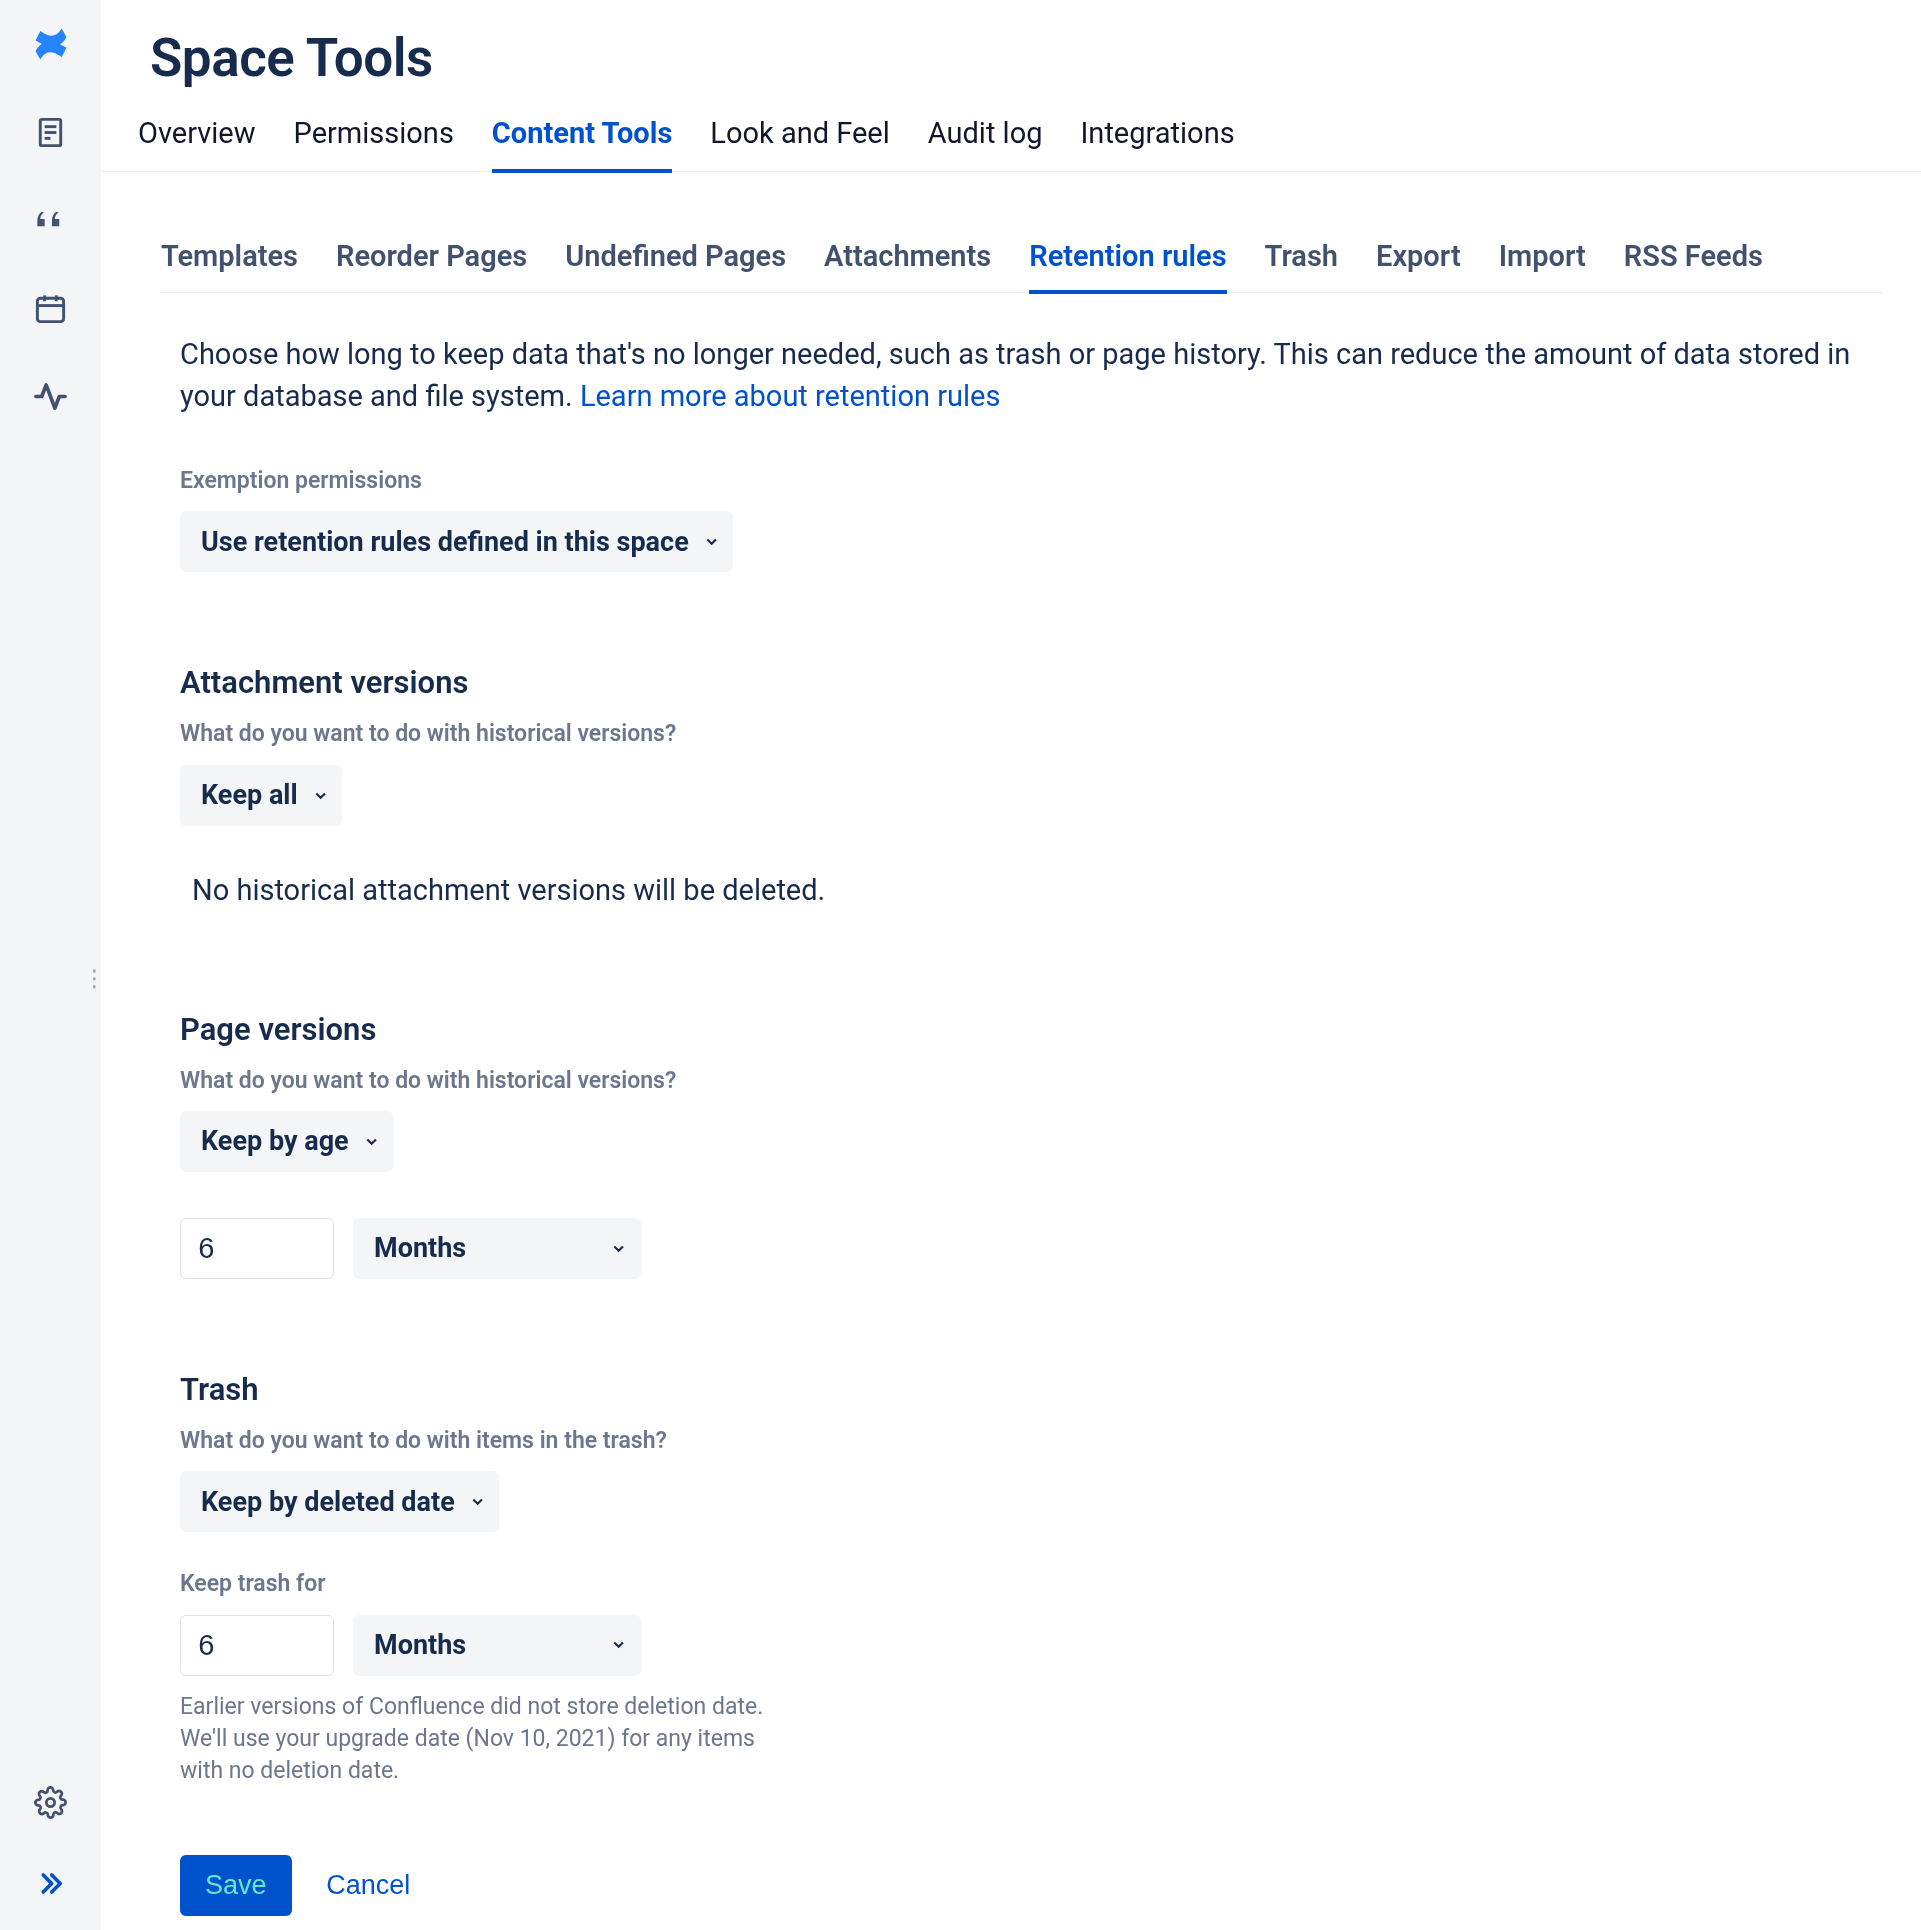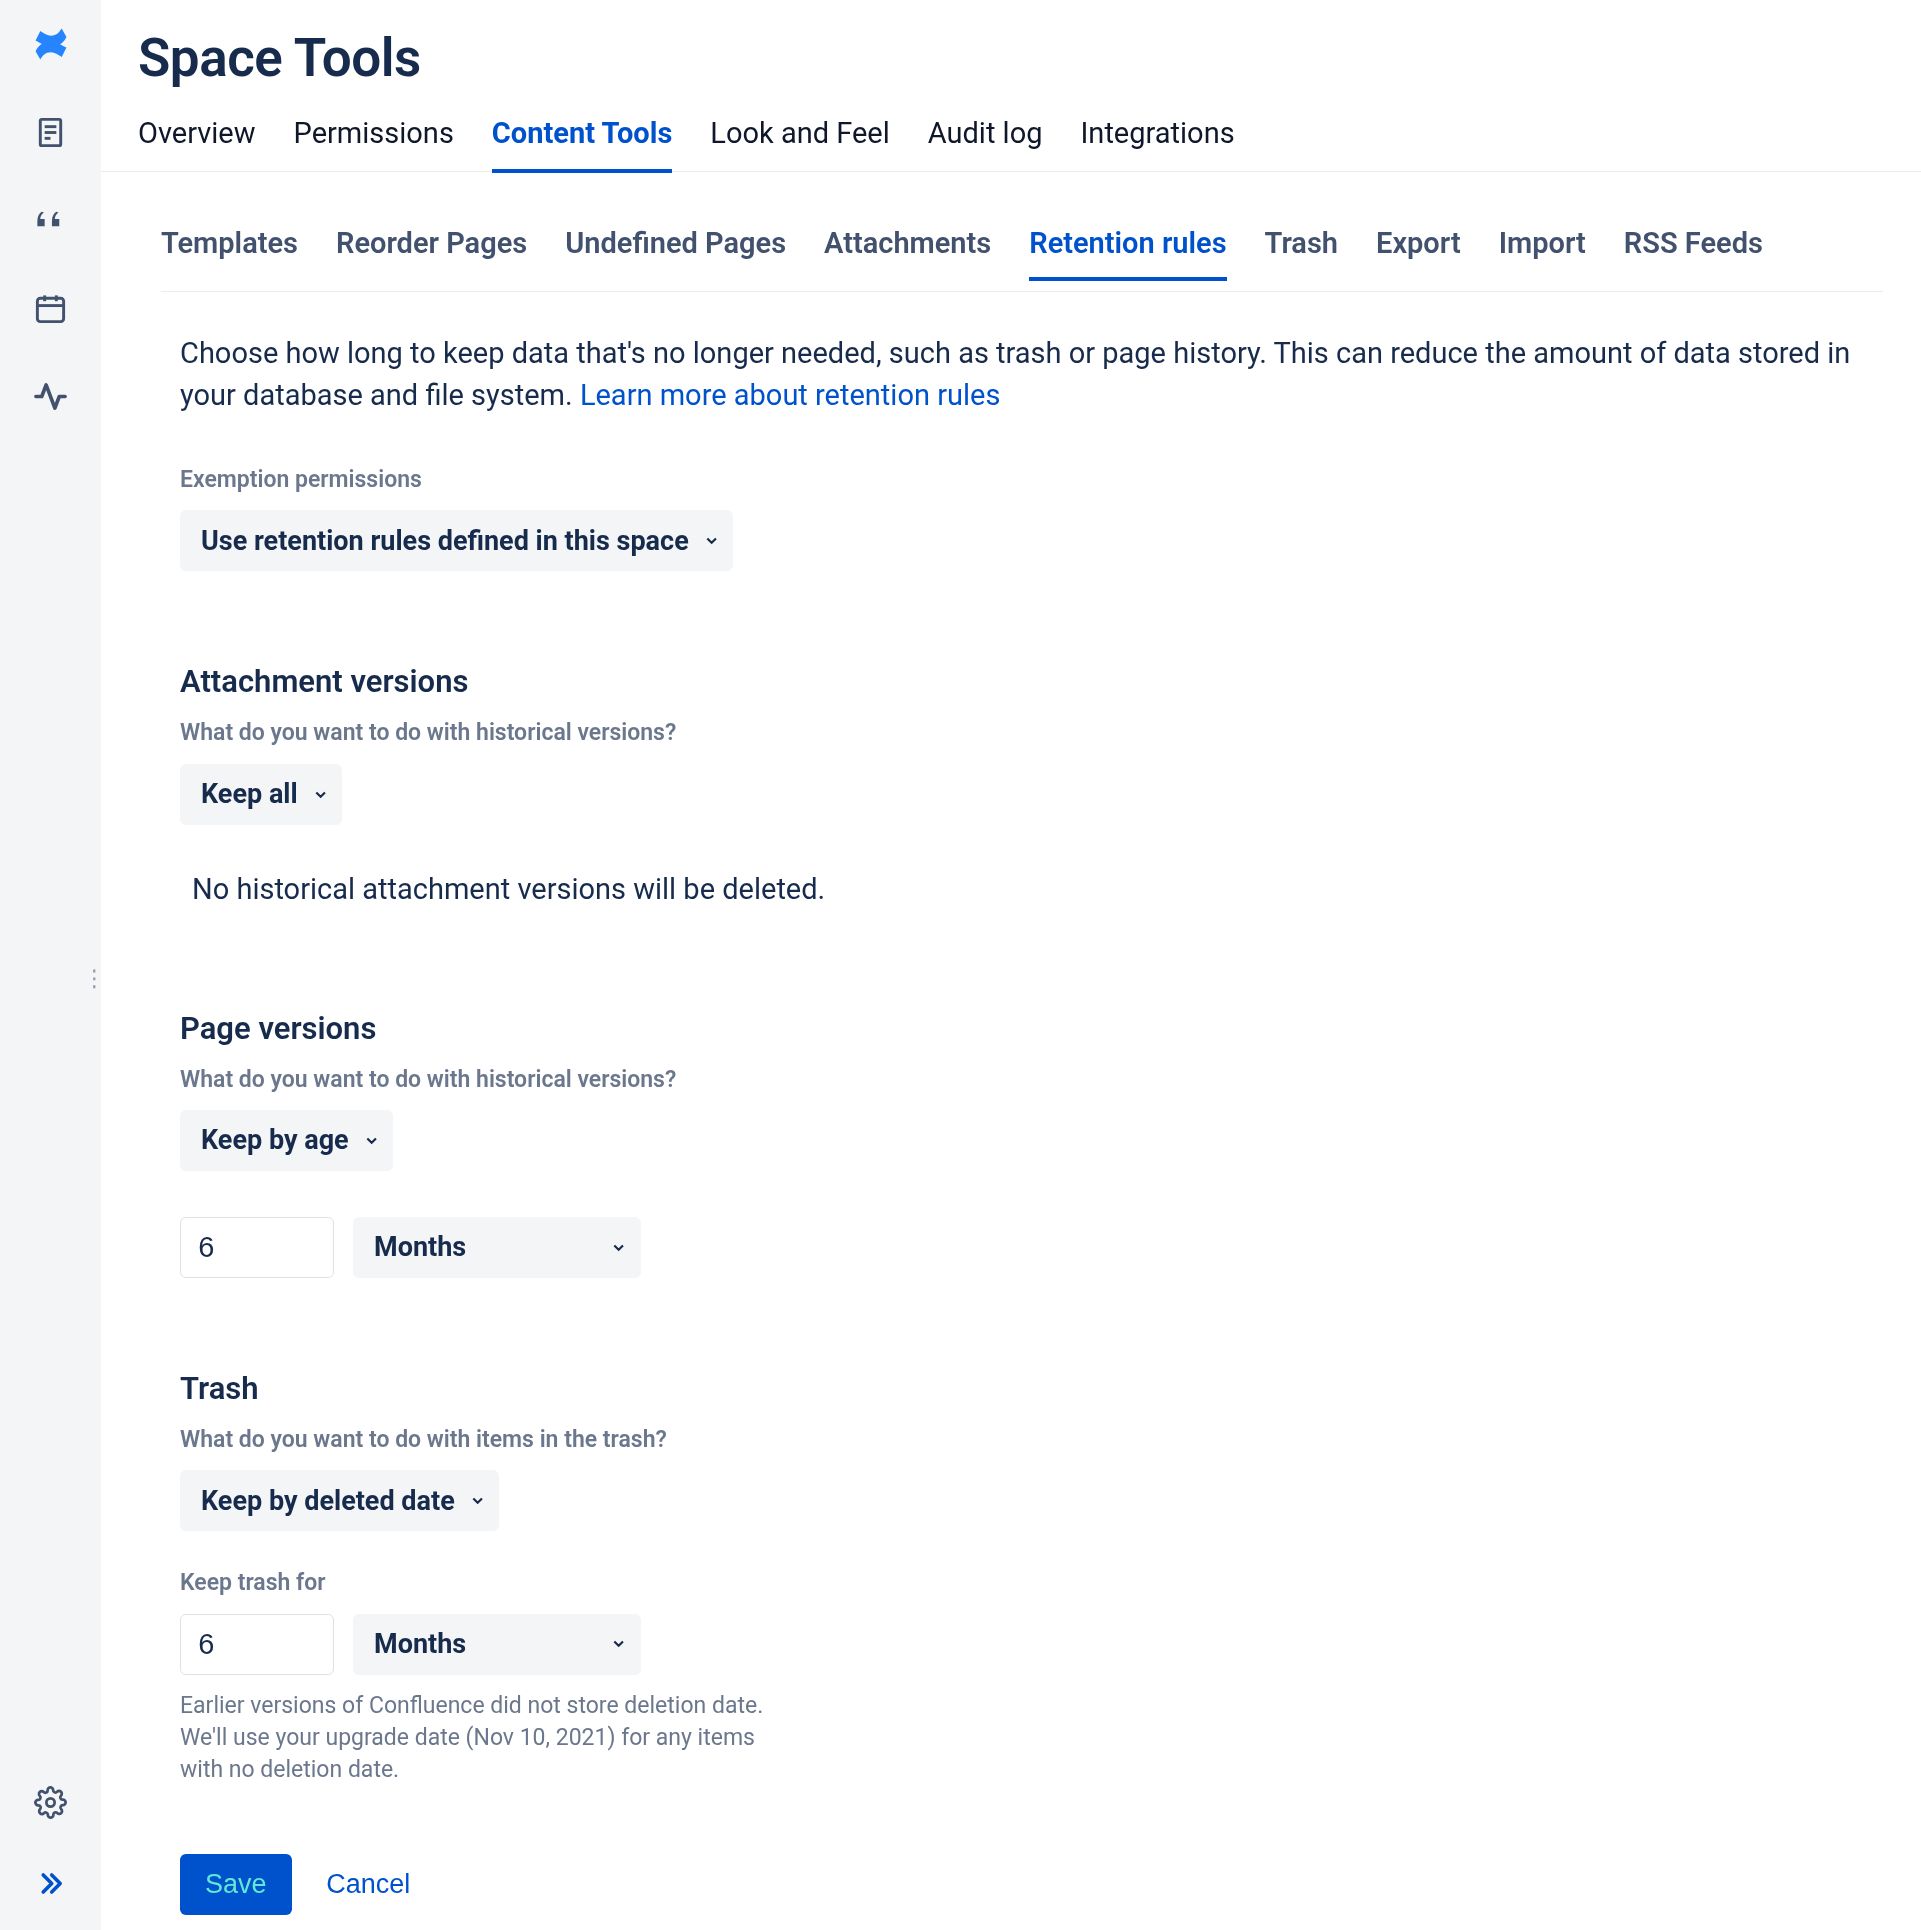--- a/index.html
+++ b/index.html
@@ -62,21 +62,21 @@
     position:absolute;
     left:101px;top:0;right:0;bottom:0;
     background:var(--white);
     padding:0 0 0 37px;
   }
   .page-title{
     font-size:53px;
     font-weight:600;
     color:var(--text);
     letter-spacing:-0.5px;
-    margin:27px 0 27px 0;
+    margin:27px 0 27px 12px;
   }
   
   .tab-row{
     display:flex;
     gap:38px;
     border-bottom:1.9px solid var(--border);
     margin-right:0;
     margin-left:-37px;
     padding-left:37px;
   }
@@ -100,21 +100,22 @@
     background:var(--active);
   }
   
   .inner{
     padding:54px 38px 0 23px;
   }
   .subtab-row{
     display:flex;
     gap:38px;
     border-bottom:1.9px solid var(--border);
-    padding-bottom:12px;
+    padding-bottom:0;
+    margin-top:13px;
   }
   .subtab{
     font-size:29px;
     font-weight:600;
     color:#42526E;
     padding:0 0 19px 0;
     cursor:pointer;
     position:relative;
   }
   .subtab.active{

